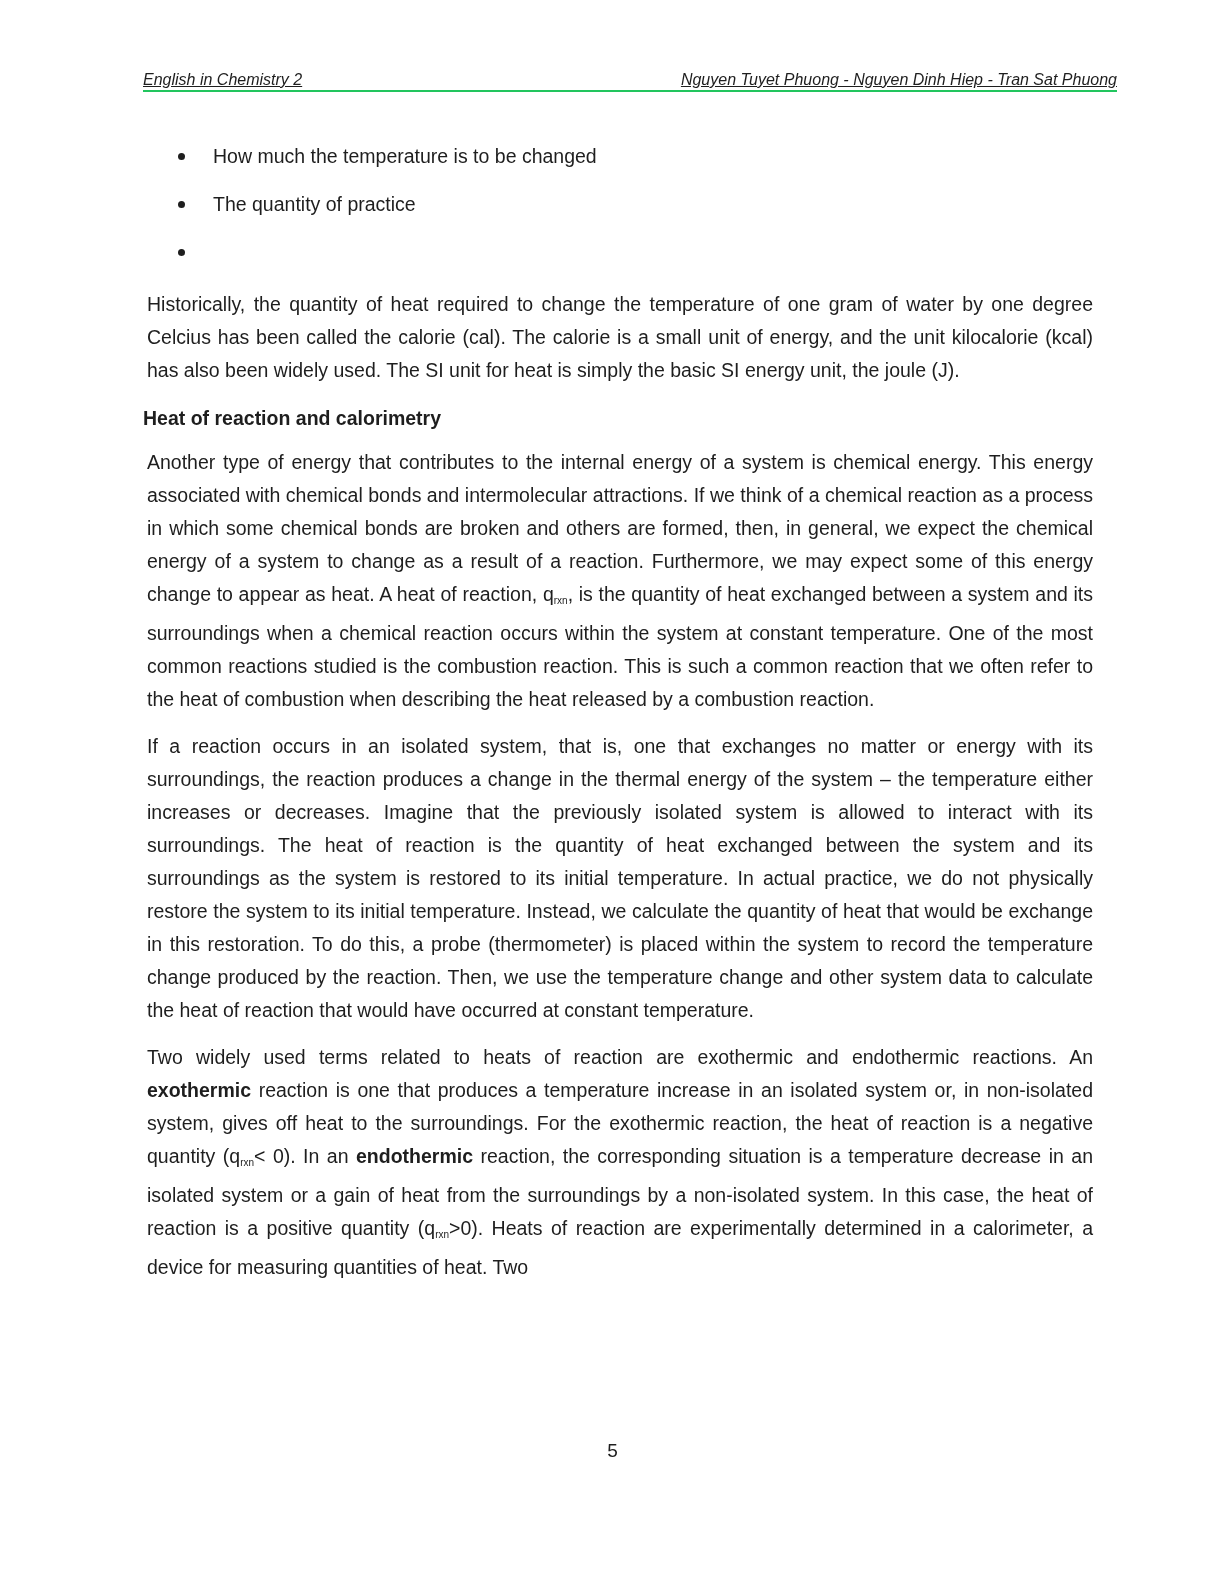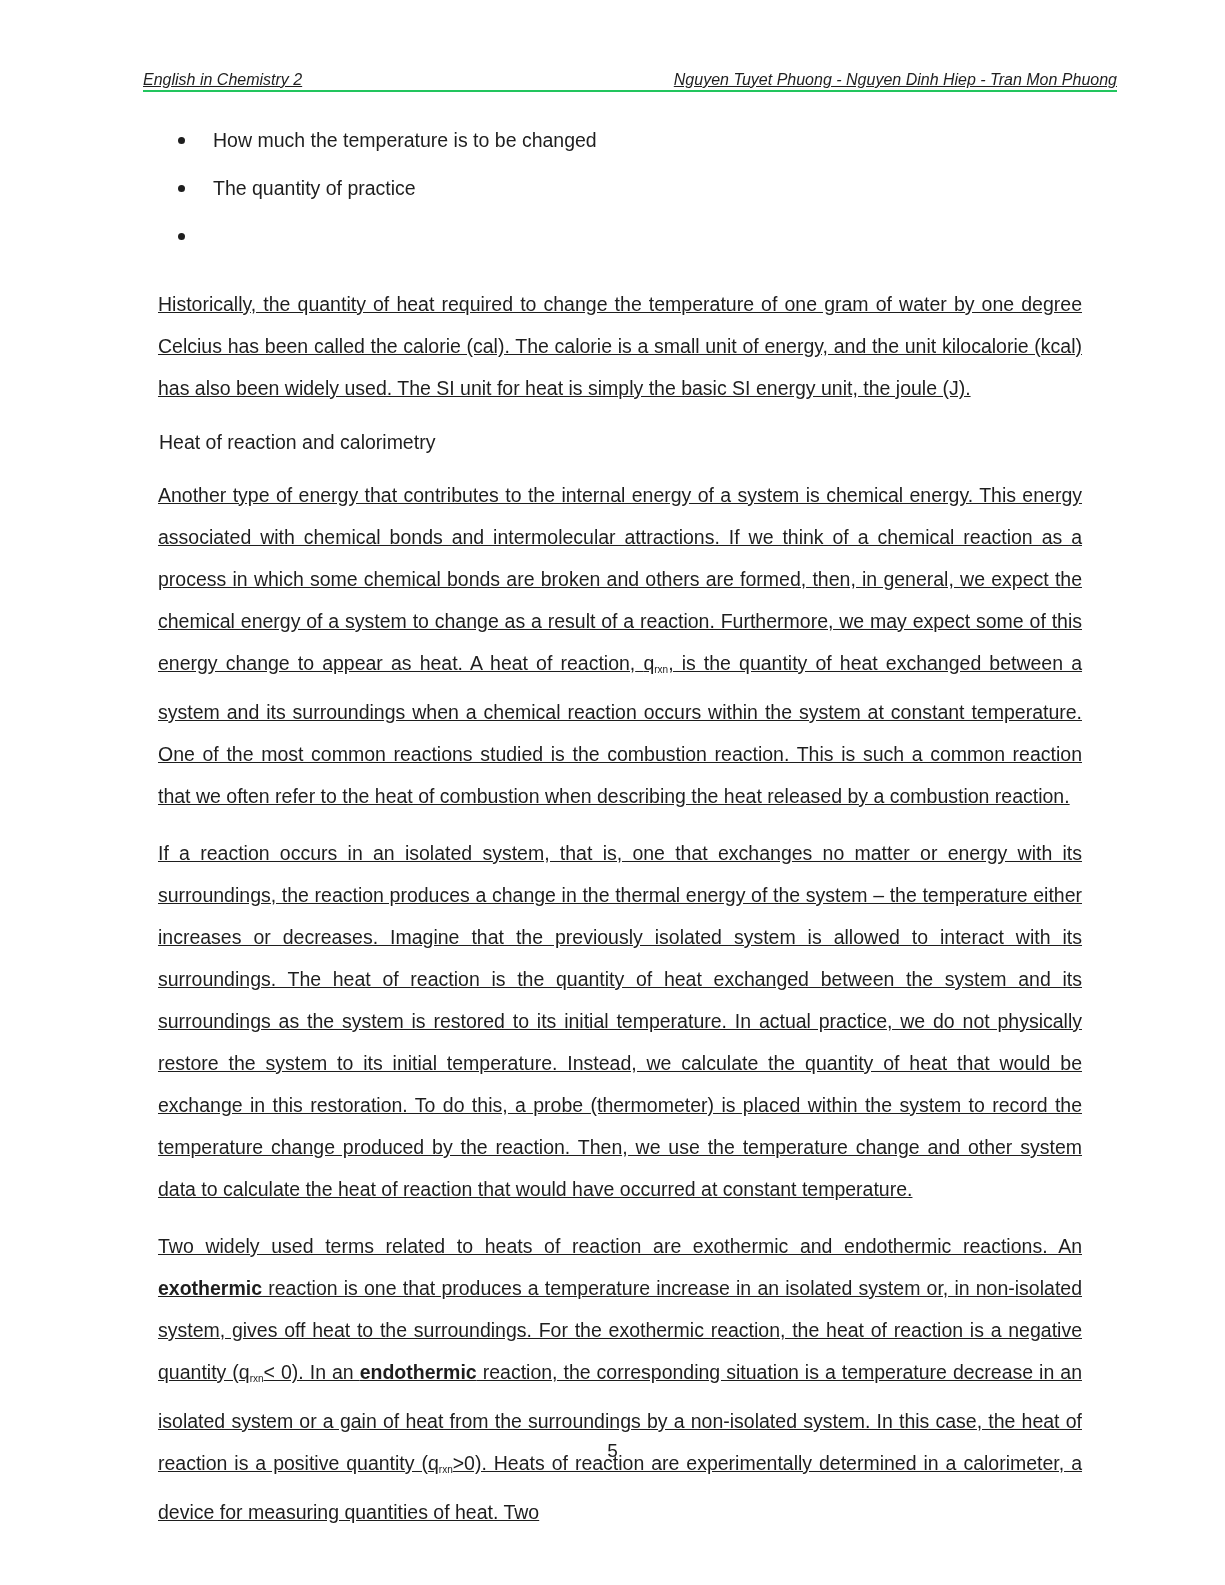--- a/index.html
+++ b/index.html
@@ -2,38 +2,38 @@
 <html><head>
 <meta charset="utf-8">
 <style>
   html, body { margin:0; padding:0; background:#ffffff; }
   body { width:1225px; height:1585px; position:relative; overflow:hidden;
          font-family:"Liberation Sans", sans-serif; color:#1e1e1e; }
   .header { position:absolute; left:143px; top:68px; width:974px; height:22px;
             border-bottom:2px solid #22c55e; font-style:italic; font-size:16px; }
   .header .left { position:absolute; left:0; bottom:1px; text-decoration:underline; }
   .header .right { position:absolute; right:0; bottom:1px; text-decoration:underline; }
-  .content { position:absolute; left:143px; top:124px; width:954px; font-size:19.5px; }
+  .content { position:absolute; left:143px; top:140px; width:954px; font-size:19.5px; }
   ul.bullets { list-style:none; margin:0; padding:0; }
   ul.bullets li { position:relative; padding-left:70px; height:48px; line-height:32px; }
   ul.bullets li .dot { position:absolute; left:35px; top:13px; width:7px; height:7px;
                        border-radius:50%; background:#1e1e1e; }
-  p { margin:15px; line-height:42px; text-align:justify;text-decoration:underline; }
+  p { margin:4px; line-height:33px; text-align:justify; }
   p.after { margin-bottom:14px; }
-  h3 { margin:16px; font-size:19.5px; font-weight:normal; line-height:34px; margin-bottom:11px; }
+  h3 { margin:0; font-size:19.5px; font-weight:bold; line-height:34px; margin-bottom:11px; }
   .sub { font-size:10px; vertical-align:-3px; }
   b { font-weight:bold; }
   .pagenum { position:absolute; left:0; width:1225px; top:1440px; text-align:center; font-size:19px; }
 </style>
 </head>
 <body>
 
 <div class="header">
   <span class="left">English in Chemistry 2</span>
-  <span class="right">Nguyen Tuyet Phuong - Nguyen Dinh Hiep - Tran Mon Phuong</span>
+  <span class="right">Nguyen Tuyet Phuong - Nguyen Dinh Hiep - Tran Sat Phuong</span>
 </div>
 
 <div class="content">
   <ul class="bullets">
     <li><span class="dot"></span><span>How much the temperature is to be changed</span></li>
     <li><span class="dot"></span><span>The quantity of practice</span></li>
     <li><span class="dot"></span></li>
   </ul>
 
   <p class="after">Historically, the quantity of heat required to change the temperature of one gram of water by one degree Celcius has been called the calorie (cal). The calorie is a small unit of energy, and the unit kilocalorie (kcal) has also been widely used. The SI unit for heat is simply the basic SI energy unit, the joule (J).</p>

